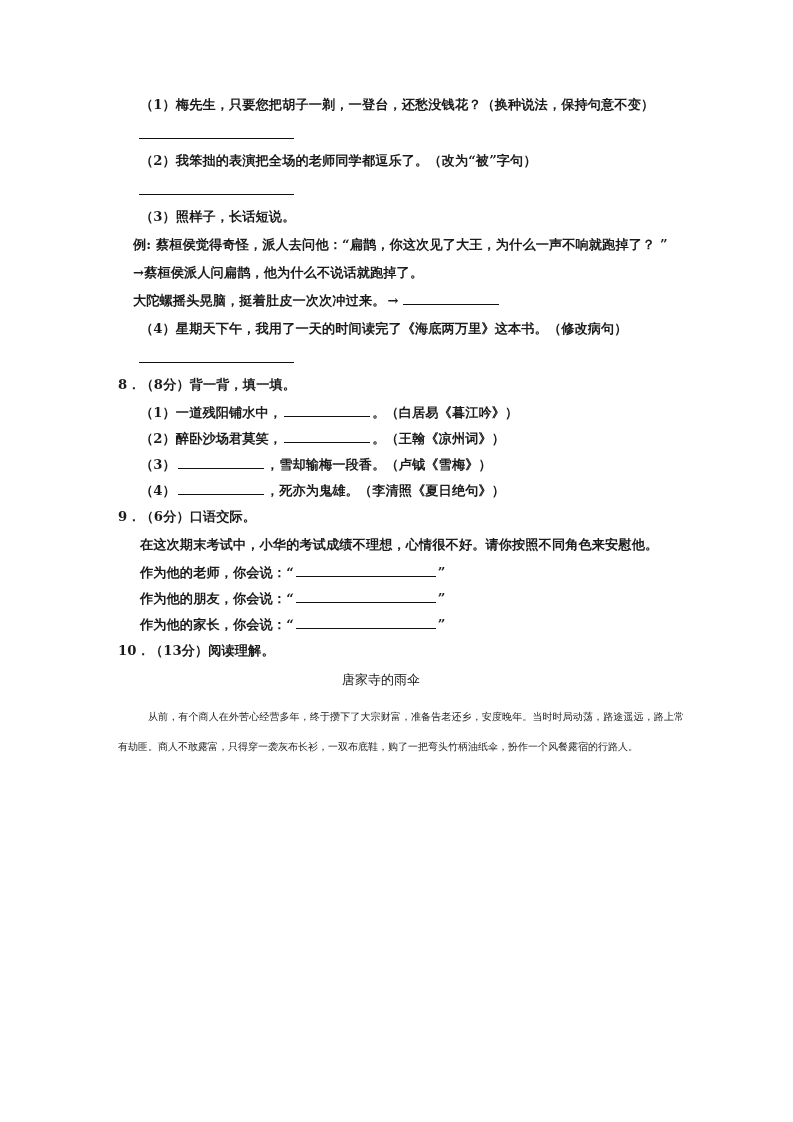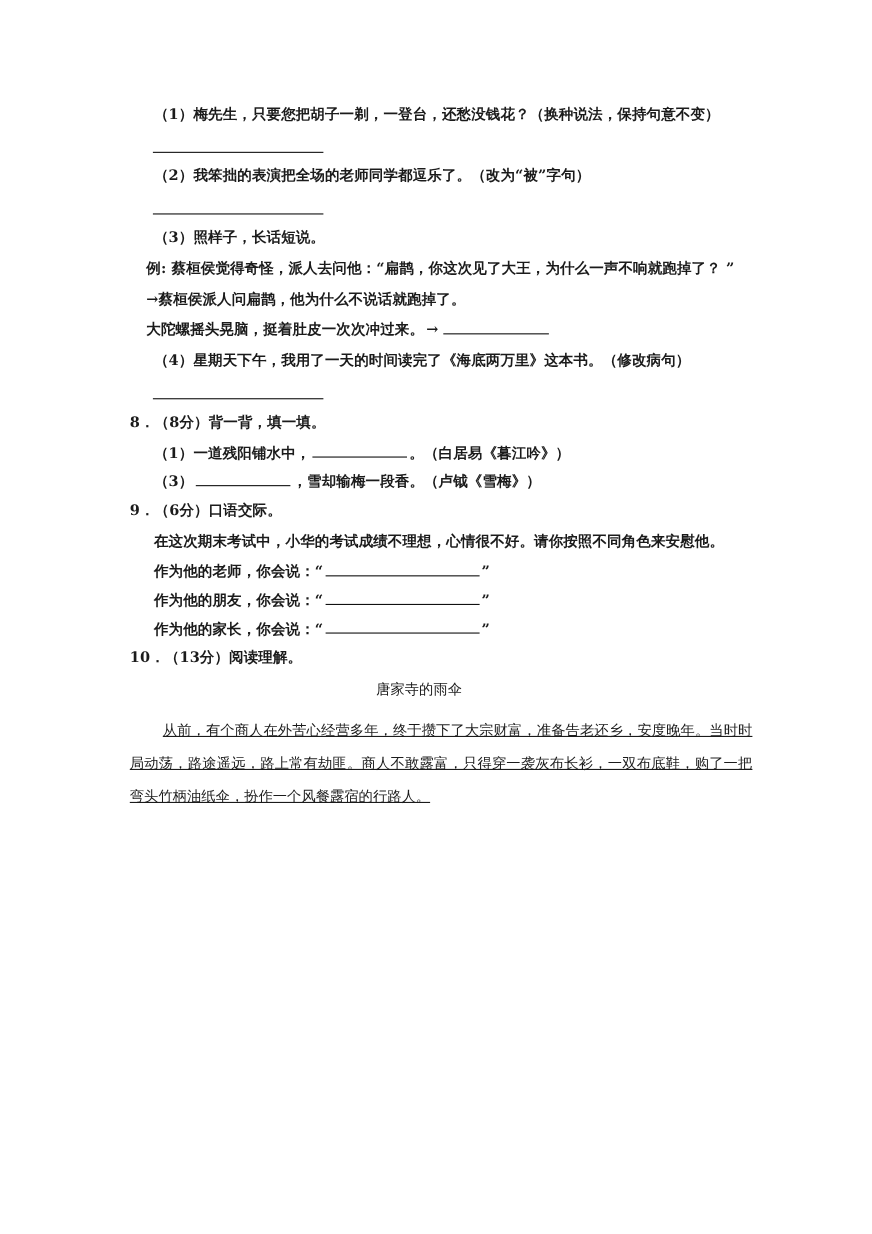--- a/index.html
+++ b/index.html
@@ -74,28 +74,27 @@
 
   
   .passage-title {
     text-align: center;
     font-size: 13px;
     line-height: 20px;
     margin: 4px 0 12px 0;
     padding-right: 40px;
   }
   .passage-p {
-    font-size: 13px;
+    font-size: 10px;
     line-height: 30px;
     margin: 0 0 0 0;
     text-indent: 30px;
     text-align: justify;
     text-justify: inter-ideograph;
     width: 566px;
-    text-decoration: underline;
   }
   .passage-p + .passage-p { margin-top: 6px; }
 
   .arrow { padding: 0 2px; }
   .quote-open  { letter-spacing: 0; }
   .quote-close { letter-spacing: 0; }
 </style>
 </head>
 <body>
 
@@ -123,25 +122,31 @@
     <div class="rule-row">
       <span class="rule rule-answer-wide"></span>
     </div>
 
     <div class="q-line q-num">8．（8分）背一背，填一填。</div>
 
     <div class="q-line q-sub-tight">
       <span>（1）一道残阳铺水中，</span><span class="rule rule-poem"></span><span>。（白居易《暮江吟》）</span>
     </div>
 
+    <div class="q-line q-sub-tight">
+      <span>（2）醉卧沙场君莫笑，</span><span class="rule rule-poem"></span><span>。（王翰《凉州词》）</span>
+    </div>
 
     <div class="q-line q-sub-tight">
       <span>（3）</span><span class="rule rule-poem"></span><span>，雪却输梅一段香。（卢钺《雪梅》）</span>
     </div>
 
+    <div class="q-line q-sub-tight">
+      <span>（4）</span><span class="rule rule-poem"></span><span>，死亦为鬼雄。（李清照《夏日绝句》）</span>
+    </div>
 
     <div class="q-line q-num">9．（6分）口语交际。</div>
     <div class="q-line q-sub">在这次期末考试中，小华的考试成绩不理想，心情很不好。请你按照不同角色来安慰他。</div>
 
     <div class="q-line q-sub-tight">
       <span>作为他的老师，你会说：</span><span class="quote-open">“</span><span class="rule rule-speech"></span><span class="quote-close">”</span>
     </div>
 
     <div class="q-line q-sub-tight">
       <span>作为他的朋友，你会说：</span><span class="quote-open">“</span><span class="rule rule-speech"></span><span class="quote-close">”</span>

